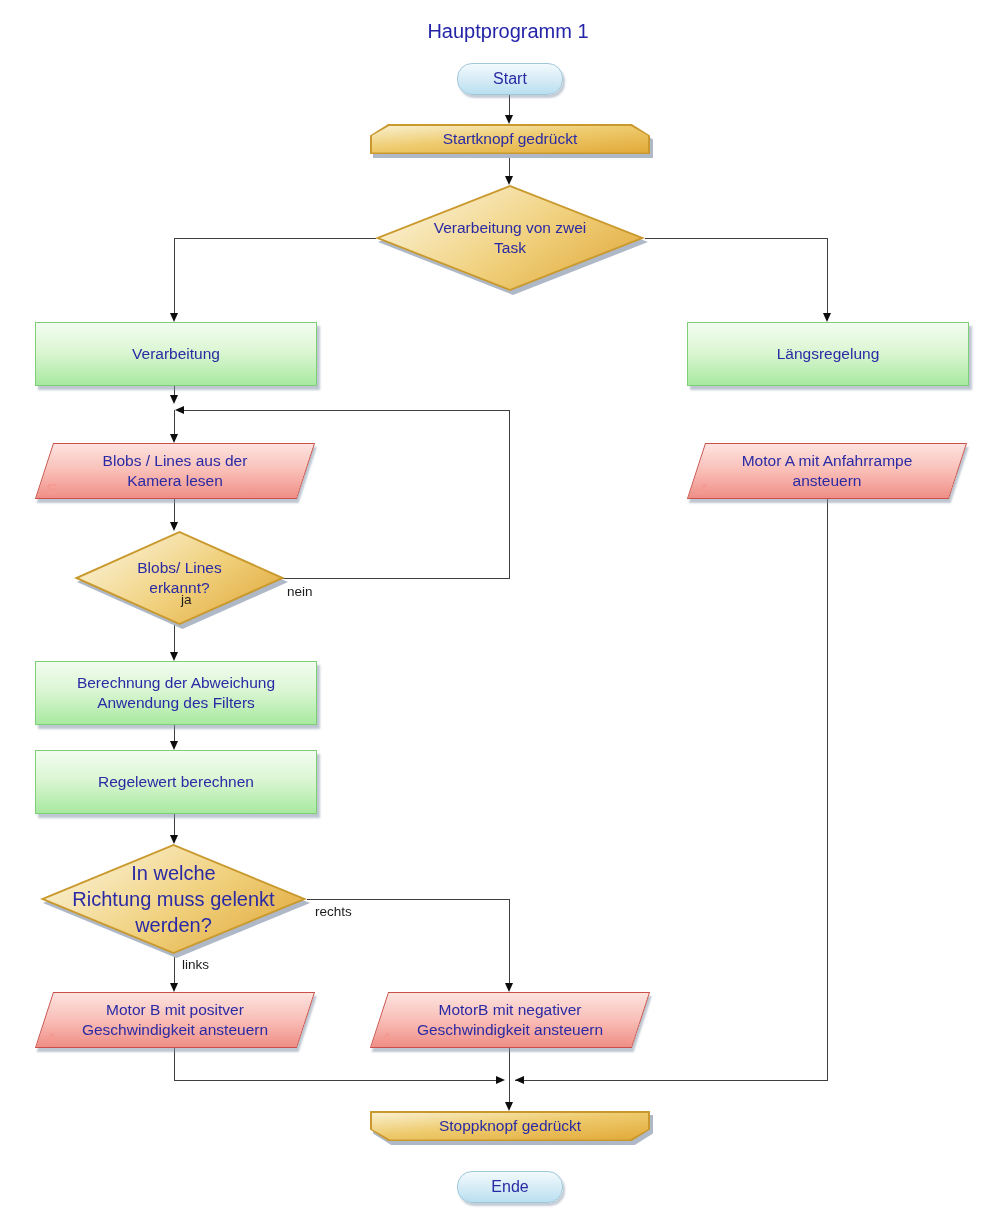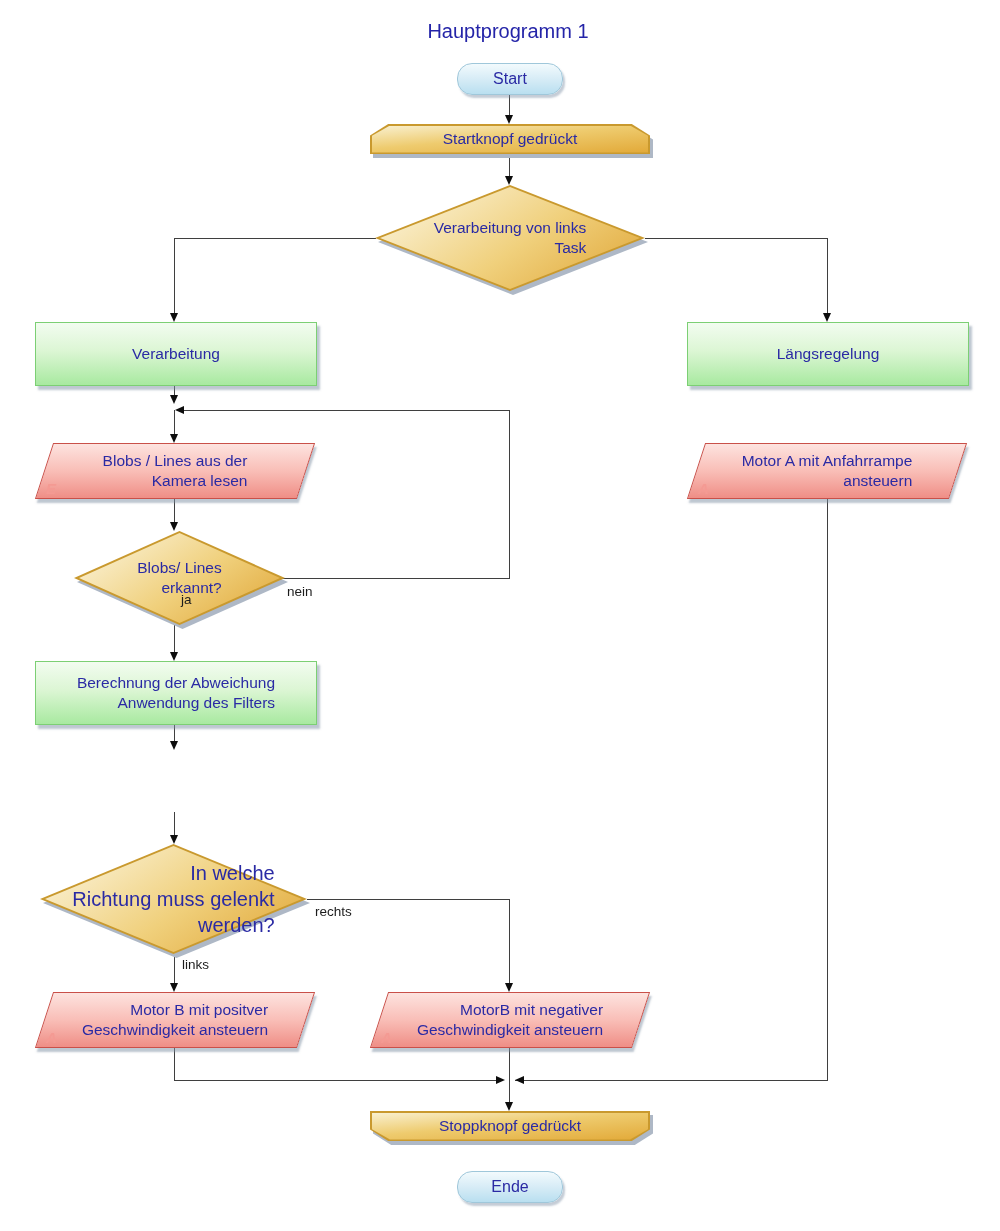--- a/index.html
+++ b/index.html
@@ -4,21 +4,21 @@
 <style>
   html,body{margin:0;padding:0;background:#ffffff;}
   #canvas{position:relative;width:1000px;height:1231px;background:#ffffff;
           font-family:"Liberation Sans", sans-serif;overflow:hidden;}
 
   .page-title{position:absolute;left:0;top:20px;width:1016px;text-align:center;
               font-size:20px;color:#2424a8;}
 
   .node{position:absolute;}
   .label{position:absolute;inset:0;display:flex;align-items:center;justify-content:center;
-         text-align:right;color:#2a2aa4;font-size:15.5px;line-height:1.3;
+         text-align:center;color:#2a2aa4;font-size:15.5px;line-height:1.3;
          white-space:pre-line;z-index:3;padding:0 19px;}
 
   
   .terminator{background:linear-gradient(180deg,#f2fafd 0%,#d7ecf6 50%,#b9dff0 100%);
               border:1px solid #9fc7da;border-radius:15px;
               box-shadow:2px 3px 2px rgba(125,143,164,.45);}
   .terminator .label{font-size:16px;}
 
   
   .process{background:linear-gradient(180deg,#f2fcf0 0%,#dcf6d4 45%,#a8e9a0 100%);
@@ -123,21 +123,21 @@
     <div class="shape-shadow clip-ev-top"></div>
     <div class="shape-border clip-ev-top"></div>
     <div class="shape-fill clip-ev-top"></div>
     <div class="label">Startknopf gedrückt</div>
   </div>
 
   <div class="node decision" style="left:375px;top:185px;width:270px;height:106px">
     <div class="shape-shadow clip-diamond"></div>
     <div class="shape-border clip-diamond"></div>
     <div class="shape-fill clip-diamond"></div>
-    <div class="label">Verarbeitung von links
+    <div class="label">Verarbeitung von zwei
 Task</div>
   </div>
 
   <div class="node process" style="left:35px;top:322px;width:280px;height:62px">
     <div class="label">Verarbeitung</div>
   </div>
 
   <div class="node process" style="left:687px;top:322px;width:280px;height:62px">
     <div class="label">Längsregelung</div>
   </div>
@@ -162,20 +162,23 @@
     <div class="shape-fill clip-diamond"></div>
     <div class="label">Blobs/ Lines
 erkannt?</div>
   </div>
 
   <div class="node process" style="left:35px;top:661px;width:280px;height:62px">
     <div class="label">Berechnung der Abweichung
 Anwendung des Filters</div>
   </div>
 
+  <div class="node process" style="left:35px;top:750px;width:280px;height:62px">
+    <div class="label">Regelewert berechnen</div>
+  </div>
 
   <div class="node decision" style="left:40px;top:844px;width:267px;height:110px">
     <div class="shape-shadow clip-diamond"></div>
     <div class="shape-border clip-diamond"></div>
     <div class="shape-fill clip-diamond"></div>
     <div class="label" style="font-size:20px">In welche
 Richtung muss gelenkt
 werden?</div>
   </div>
 

